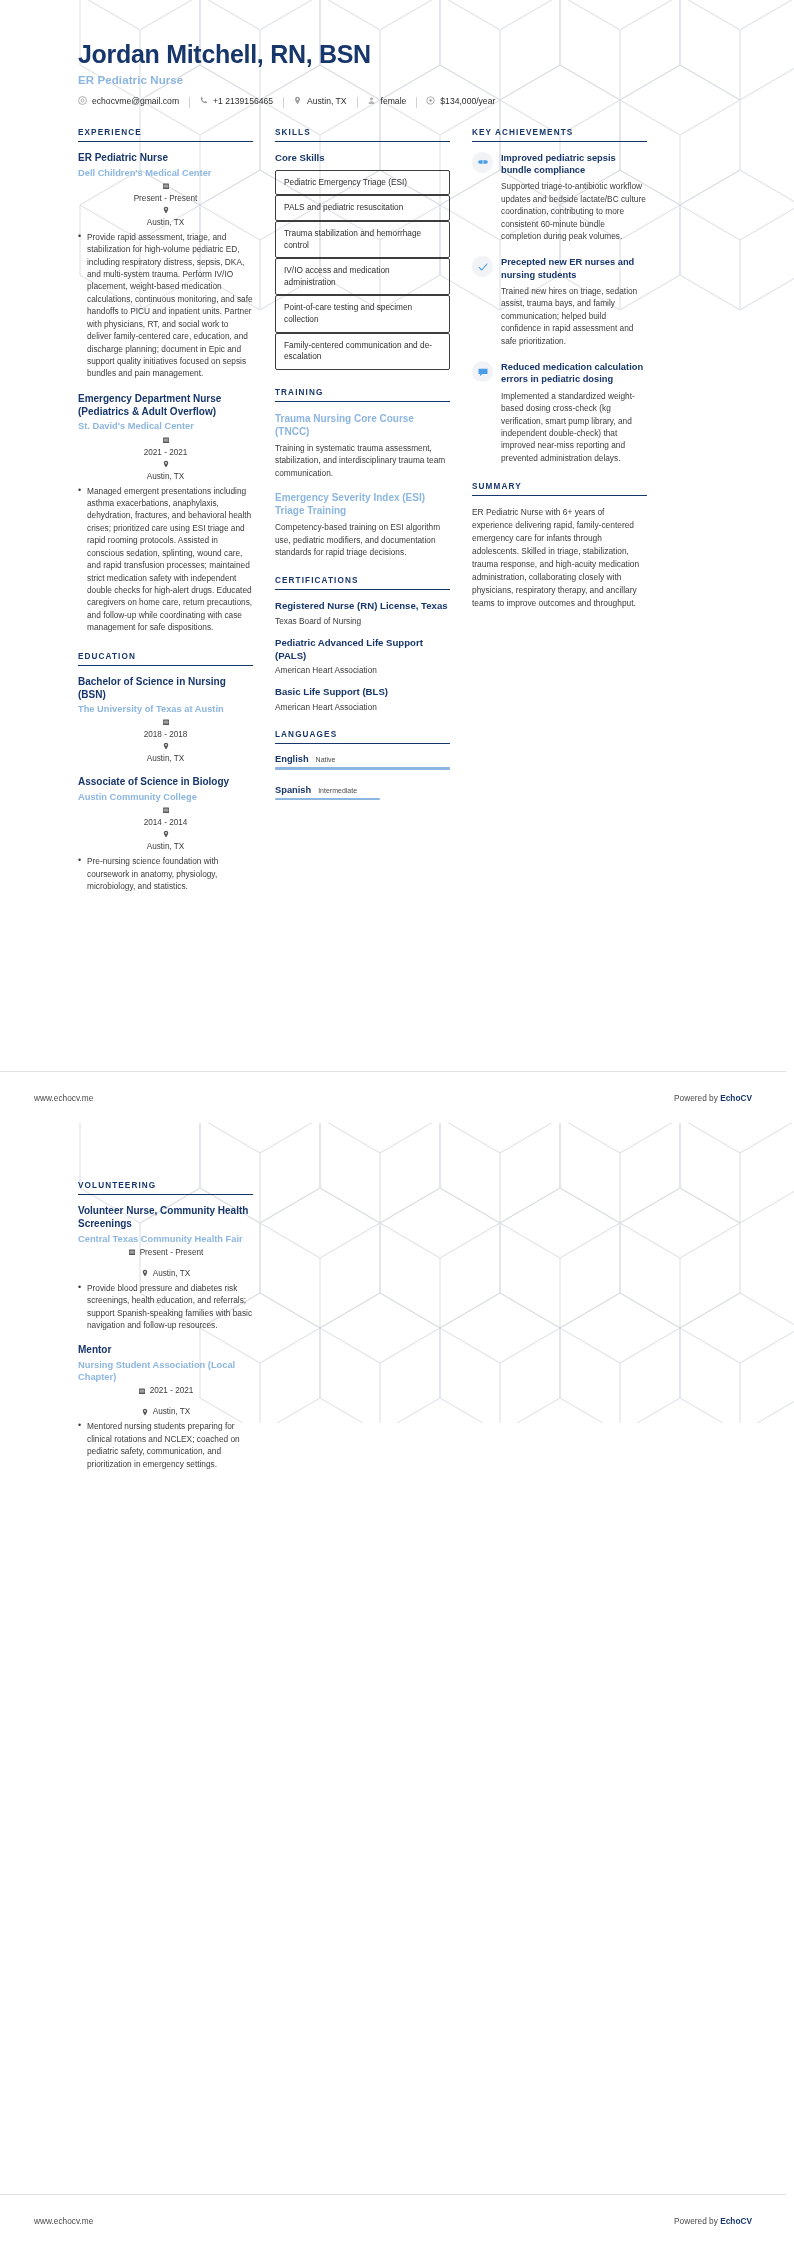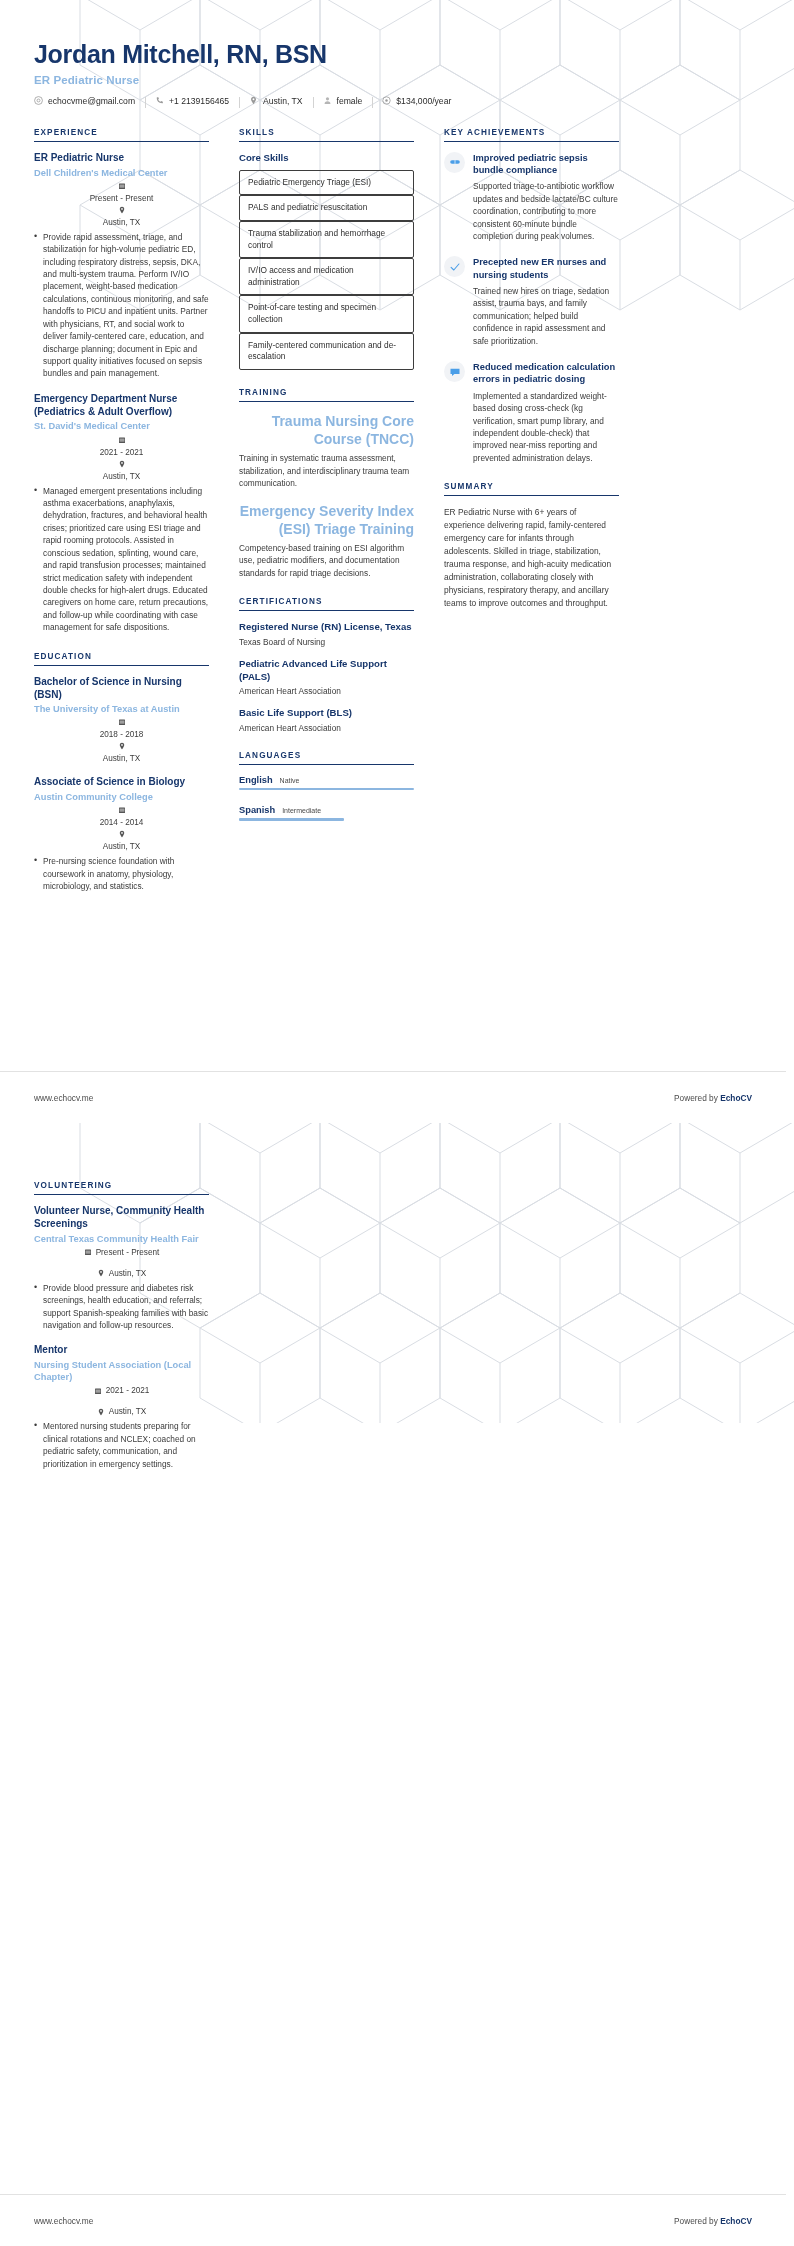--- a/index.html
+++ b/index.html
@@ -8,20 +8,21 @@
     font-family: "Liberation Sans", sans-serif;
     background: #ffffff;
     color: #333;
     width: 794px;
   }
   .page {
     position: relative;
     width: 794px;
     background: #fff;
     overflow: hidden;
+    padding-left: 44px;
   }
   .page-1 { height: 1123px; }
   .page-2 { height: 1123px; }
 
   
   .pattern {
     position: absolute;
     top: 0; left: 0;
     width: 794px;
     height: 330px;
@@ -81,21 +82,21 @@
     width: 1px;
     background: #d3d3d3;
   }
   .cicon { width: 9px; height: 9px; display:block; flex: 0 0 auto; }
   .cicon svg { display:block; }
 
   
   .cols {
     display: flex;
     padding: 22px 34px 0 34px;
-    gap: 8px;
+    gap: 0;
     align-items: flex-start;
   }
   .col-left  { width: 175px; flex: 0 0 175px; }
   .col-mid   { width: 175px; flex: 0 0 175px; margin-left: 22px; }
   .col-right { width: 175px; flex: 0 0 175px; margin-left: 22px; }
 
   .sec-title {
     font-size: 8.2px;
     font-weight: bold;
     letter-spacing: 1.1px;
@@ -162,25 +163,24 @@
     border: 1px solid #3d3d3d;
     border-radius: 2px;
     padding: 6px 8px;
     font-size: 8.3px;
     color: #2e2e2e;
     line-height: 1.4;
   }
 
   
   .train-title {
-    font-size: 14px;
+    font-size: 10px;
     font-weight: bold;
     color: #8cb6e0;
     line-height: 1.3;
-    text-align: right;
   }
   .train-desc {
     font-size: 8.3px;
     line-height: 1.5;
     color: #3b3b3b;
     margin-top: 4px;
   }
   .train-item { margin-bottom: 12px; }
 
   

